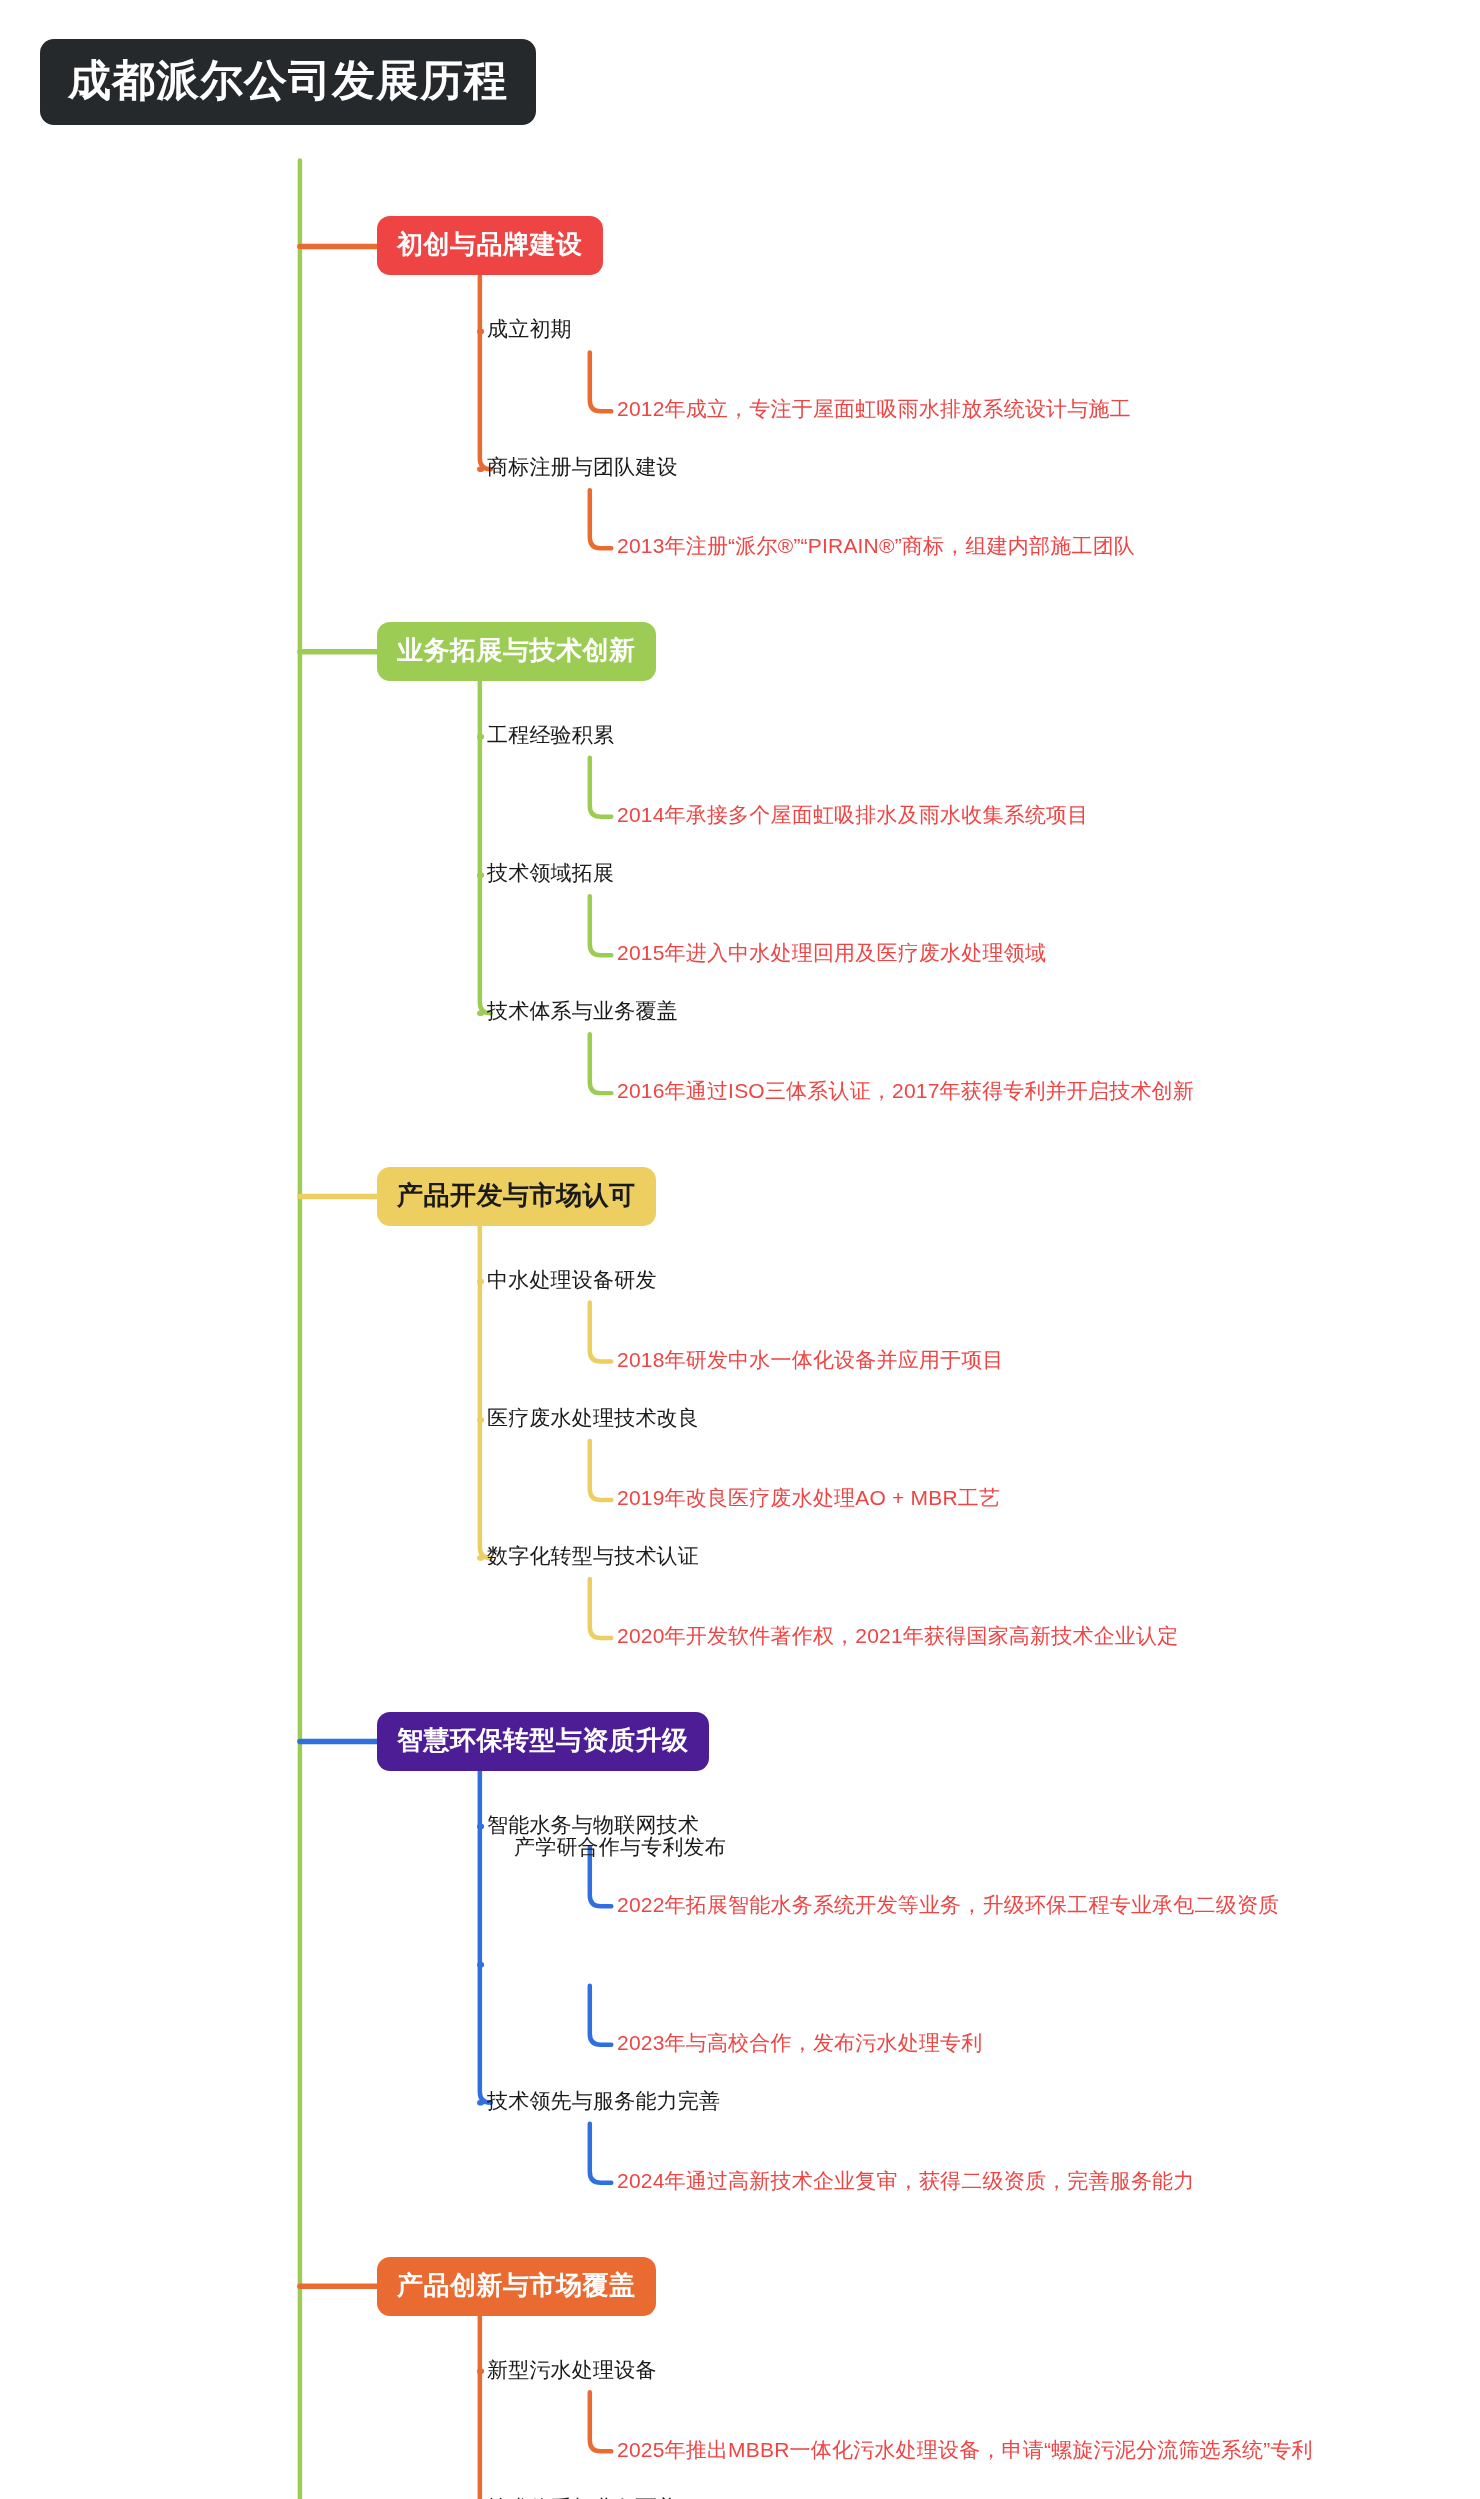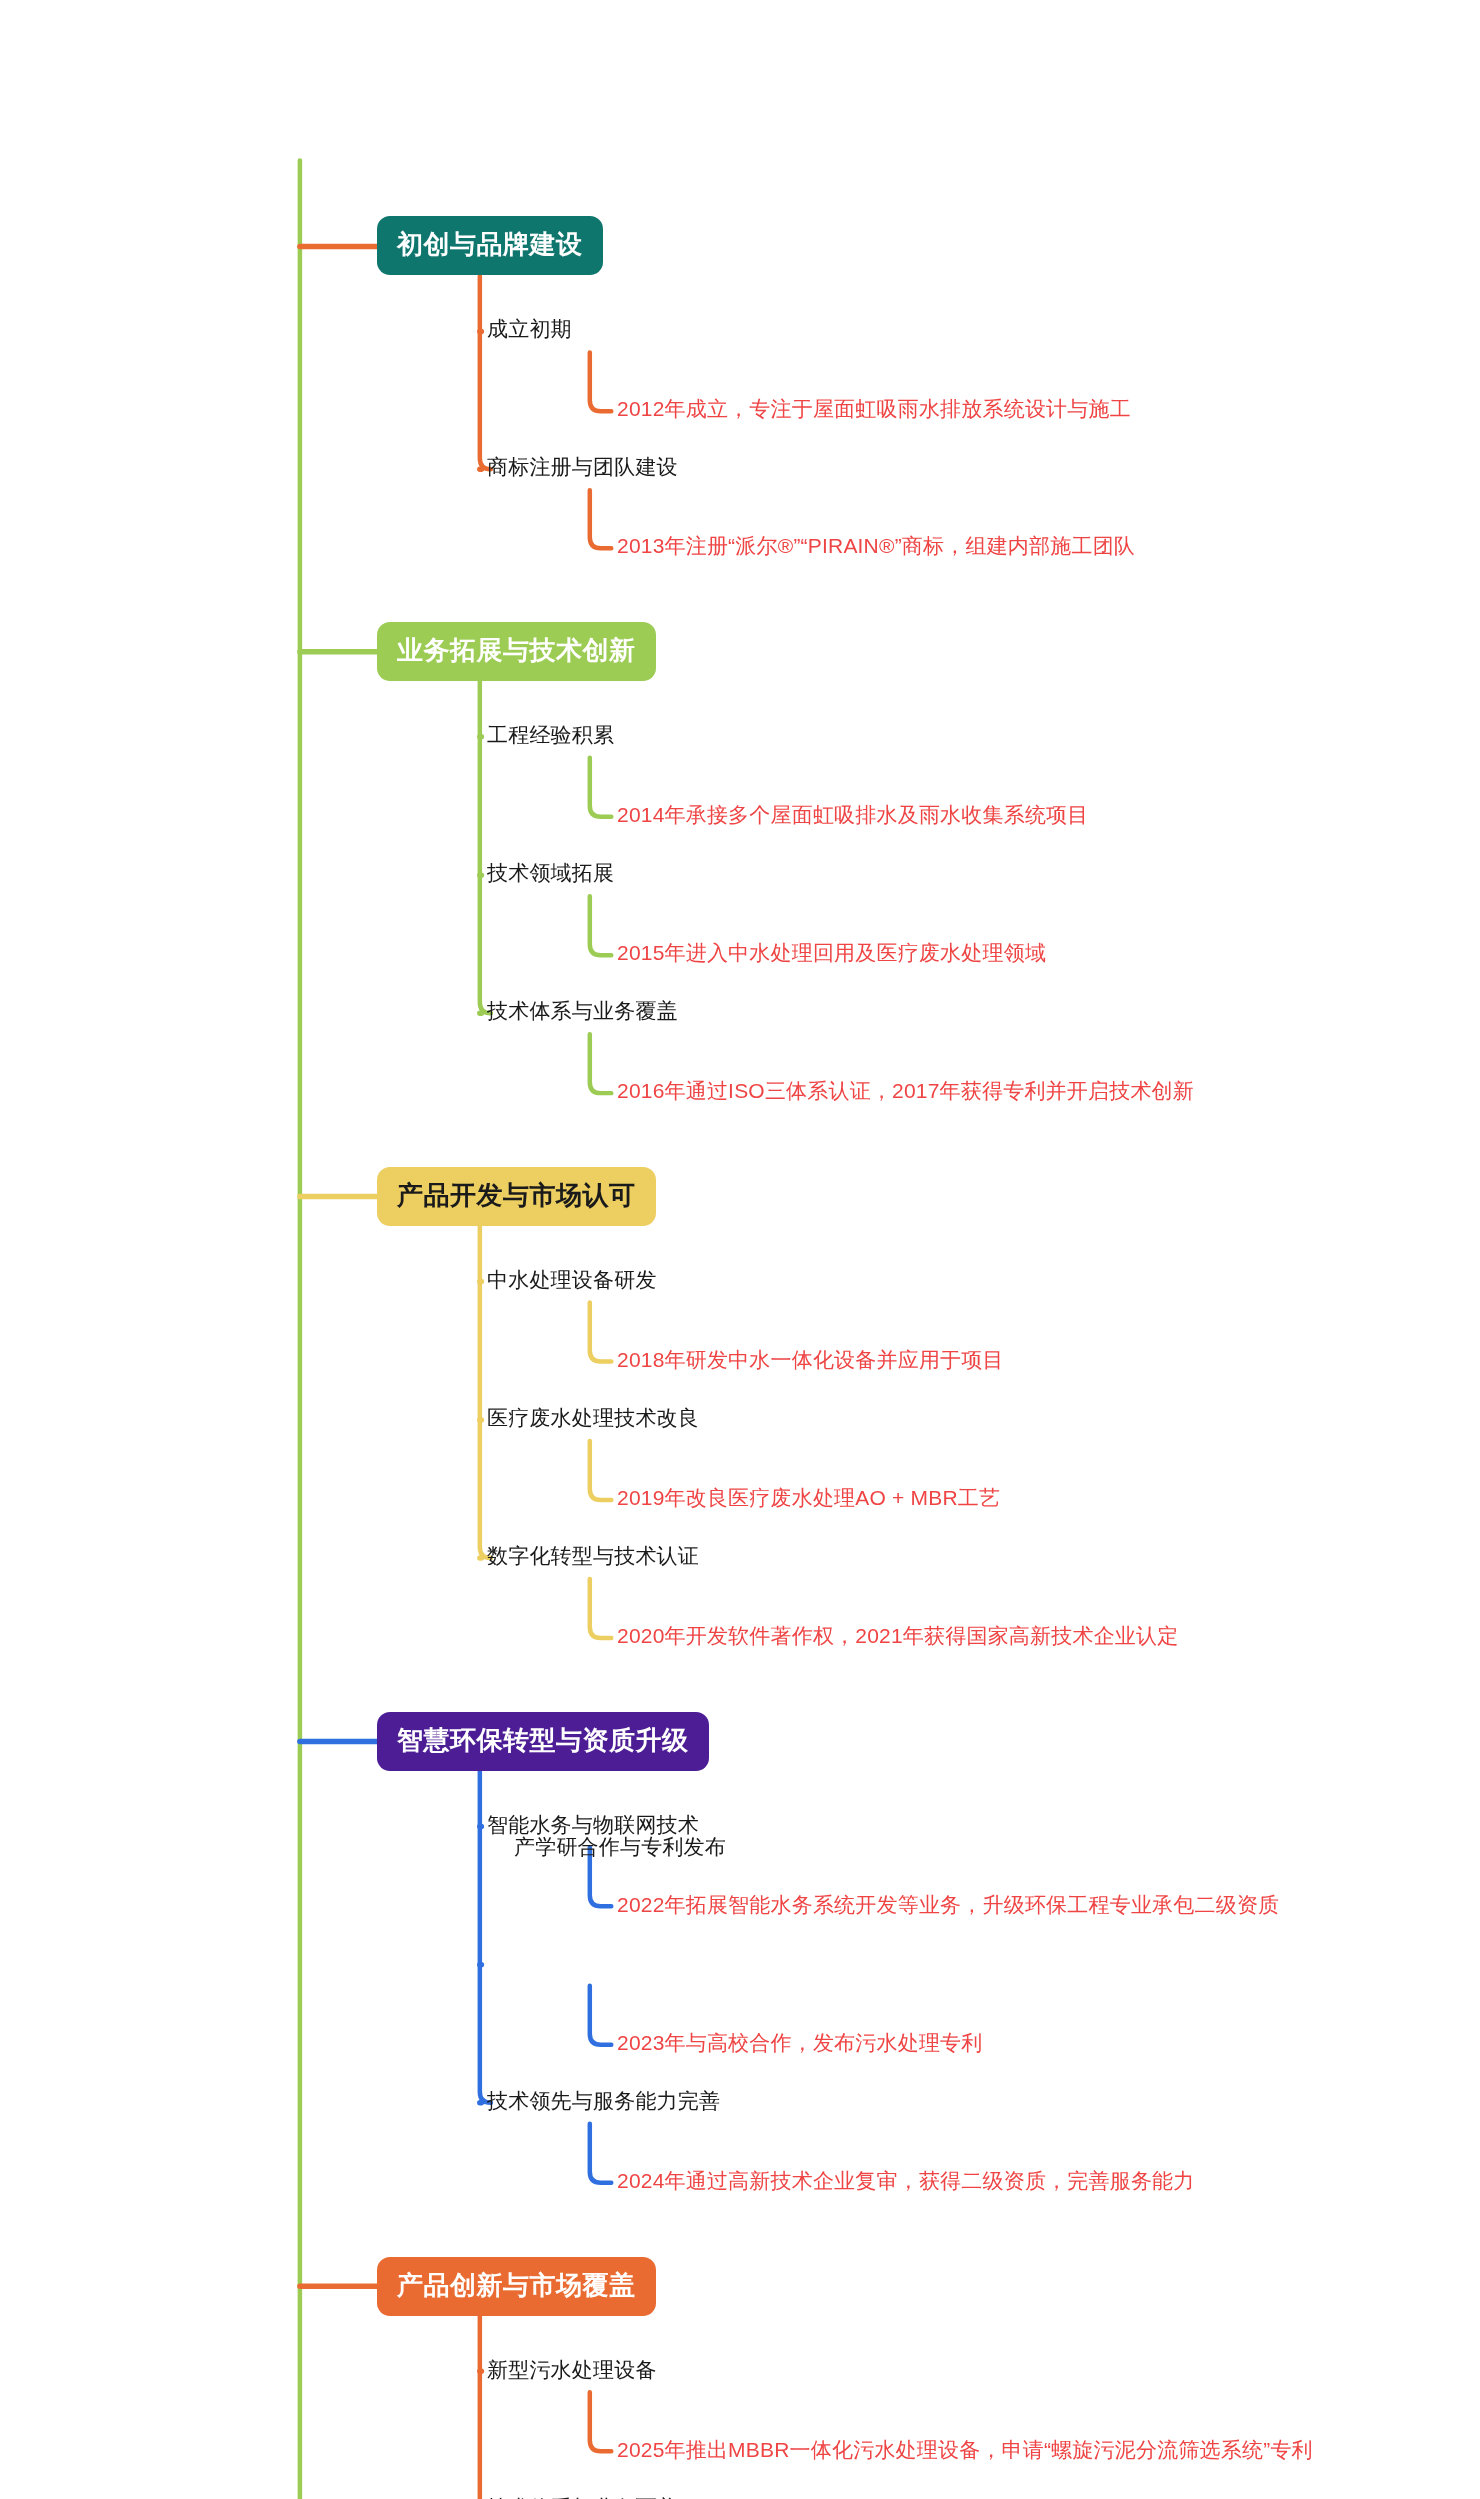--- a/index.html
+++ b/index.html
@@ -97,23 +97,24 @@
       <path d="M 960 4743 L 963 4743" fill="none" stroke="#ea6b31" stroke-width="11" stroke-linecap="round" stroke-linejoin="round"></path>
       <path d="M 1180 4785 L 1180 4881 Q 1180 4903 1202 4903 L 1223 4903" fill="none" stroke="#ea6b31" stroke-width="9" stroke-linecap="round" stroke-linejoin="round"></path>
       <path d="M 960 5020 L 963 5020" fill="none" stroke="#ea6b31" stroke-width="11" stroke-linecap="round" stroke-linejoin="round"></path>
       <path d="M 1180 5062 L 1180 5158 Q 1180 5180 1202 5180 L 1223 5180" fill="none" stroke="#ea6b31" stroke-width="9" stroke-linecap="round" stroke-linejoin="round"></path>
       <path d="M 600 5340 L 755 5340" fill="none" stroke="#9ccc54" stroke-width="11" stroke-linecap="round" stroke-linejoin="round"></path>
       <path d="M 960 5399 L 960 5488 Q 960 5510 982 5510" fill="none" stroke="#9ccc54" stroke-width="9" stroke-linecap="round" stroke-linejoin="round"></path>
       <path d="M 960 5510 L 963 5510" fill="none" stroke="#9ccc54" stroke-width="11" stroke-linecap="round" stroke-linejoin="round"></path>
       <path d="M 1180 5552 L 1180 5648 Q 1180 5670 1202 5670 L 1223 5670" fill="none" stroke="#9ccc54" stroke-width="9" stroke-linecap="round" stroke-linejoin="round"></path>
     </svg>
 
+  <div class="node root" id="root-node" style="left:40px;top:39px;">成都派尔公司发展历程</div>
 
   <div id="nodes">
-      <div class="node branch" style="background: #0f766e; color: rgb(255, 255, 255); left: 377px; top: 216px;">初创与品牌建设</div>
+      <div class="node branch" style="background: #ef4444; color: rgb(255, 255, 255); left: 377px; top: 216px;">初创与品牌建设</div>
       <div class="node topic" style="left: 487px; top: 318px;">成立初期</div>
       <div class="node detail" style="left: 617px; top: 398px;">2012年成立，专注于屋面虹吸雨水排放系统设计与施工</div>
       <div class="node topic" style="left: 487px; top: 456px;">商标注册与团队建设</div>
       <div class="node detail" style="left: 617px; top: 535px;">2013年注册“派尔®”“PIRAIN®”商标，组建内部施工团队</div>
       <div class="node branch" style="background: rgb(156, 204, 84); color: rgb(255, 255, 255); left: 377px; top: 622px;">业务拓展与技术创新</div>
       <div class="node topic" style="left: 487px; top: 724px;">工程经验积累</div>
       <div class="node detail" style="left: 617px; top: 804px;">2014年承接多个屋面虹吸排水及雨水收集系统项目</div>
       <div class="node topic" style="left: 487px; top: 862px;">技术领域拓展</div>
       <div class="node detail" style="left: 617px; top: 942px;">2015年进入中水处理回用及医疗废水处理领域</div>
       <div class="node topic" style="left: 487px; top: 1000px;">技术体系与业务覆盖</div>

